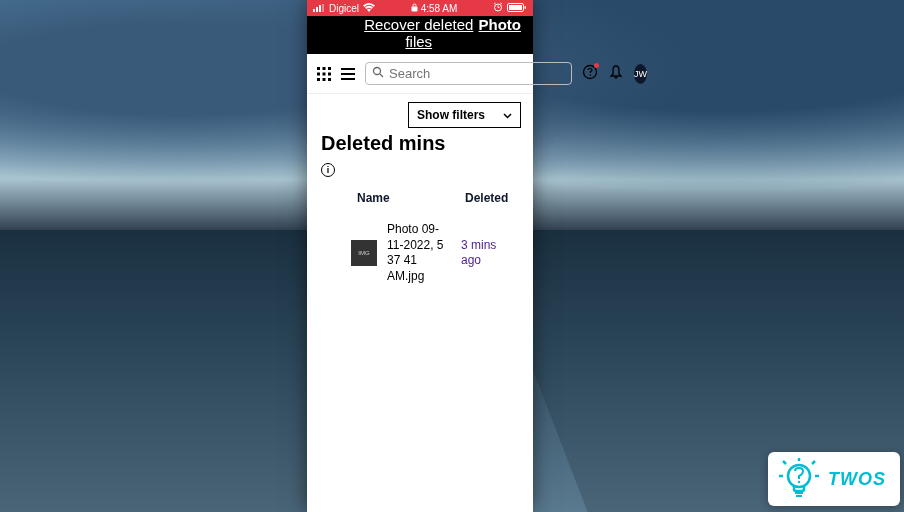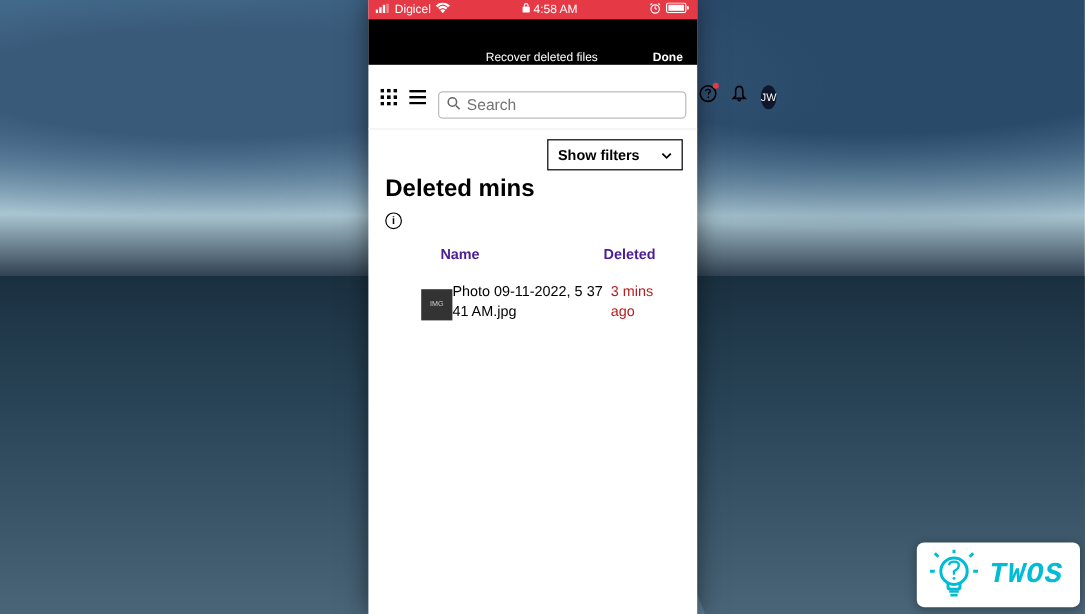--- a/index.html
+++ b/index.html
@@ -26,21 +26,21 @@
   .bg-river {
     position: absolute;
     bottom: 0; left: 35%; right: 35%; height: 55%;
     background: linear-gradient(to bottom, #1a3040 0%, #5a7a90 100%);
     clip-path: polygon(40% 0%, 60% 0%, 100% 100%, 0% 100%);
   }
   .phone {
     position: absolute;
     left: 307px;
     top: 0;
-    width: 274px;
+    width: 226px;
     height: 512px;
     background: #fff;
     box-shadow: 0 0 20px rgba(0,0,0,0.5);
     display: flex;
     flex-direction: column;
   }
   .status-bar {
     background: #e63946;
     color: #fff;
     font-size: 10px;
@@ -50,24 +50,25 @@
     justify-content: space-between;
     padding: 0 6px;
   }
   .status-left, .status-right { display: flex; align-items: center; gap: 4px; }
   .status-center { display: flex; align-items: center; gap: 3px; justify-content: center; flex: 1; }
   .nav-bar {
     background: #000;
     color: #fff;
     height: 38px;
     display: flex;
-    align-items: flex-end;
+    align-items: flex-start;
     justify-content: space-between;
     padding: 0 12px;
-    font-size: 10px;
+    font-size: 15px;
+    text-decoration: underline;
   }
   .nav-title { flex: 1; text-align: center; font-weight: 400; }
   .nav-done { font-weight: 600; }
   .toolbar {
     display: flex;
     align-items: center;
     padding: 8px 10px;
     gap: 10px;
     border-bottom: 1px solid #eee;
   }
@@ -75,21 +76,20 @@
   .search-box {
     flex: 1;
     display: flex;
     align-items: center;
     border: 1px solid #bbb;
     border-radius: 4px;
     padding: 3px 6px;
     gap: 5px;
     font-size: 13px;
     color: #666;
-    margin-top: 14px;
   }
   .search-box input {
     border: none;
     outline: none;
     flex: 1;
     font-size: 13px;
     background: transparent;
   }
   .help-icon, .bell-icon { position: relative; }
   .bell-dot {
@@ -136,66 +136,65 @@
     border: 1.5px solid #000;
     border-radius: 50%;
     display: flex;
     align-items: center;
     justify-content: center;
     font-size: 9px;
     font-weight: bold;
   }
   .table-header {
     display: flex;
-    padding: 8px 20px;
+    padding: 8px 10px;
     font-size: 12px;
     font-weight: 600;
-    color: #4c1d95;
+    color: #0f172a;
     border-bottom: 1px solid transparent;
   }
   .col-name { flex: 1; padding-left: 40px; }
   .col-deleted { width: 58px; text-align: left; }
   .file-row {
     display: flex;
-    align-items: flex-end;
+    align-items: center;
     padding: 8px 14px;
     font-size: 12px;
-    gap: 0;
+    gap: 10px;
   }
   .file-thumb {
     width: 26px; height: 26px;
     background: #333;
     margin-left: 30px;
     display: flex;
     align-items: center;
     justify-content: center;
     color: #ccc;
     font-size: 6px;
   }
   .file-name { flex: 1; color: #000; line-height: 1.3; }
-  .file-deleted { width: 58px; color: #b91c1c; line-height: 1.3; }
+  .file-deleted { width: 58px; color: #4c1d95; line-height: 1.3; }
   .twos-badge {
     position: absolute;
     right: 4px;
     bottom: 6px;
     background: #fff;
     border-radius: 6px;
     padding: 6px 14px 6px 10px;
     display: flex;
     align-items: center;
     gap: 8px;
     box-shadow: 0 2px 8px rgba(0,0,0,0.3);
   }
   .twos-text {
     color: #00bcd4;
     font-weight: 800;
     font-style: italic;
-    font-size: 24px;
+    font-size: 18px;
     letter-spacing: 1px;
-    font-family: Liberation Mono, monospace;
   }
   .bulb-icon {
     width: 42px; height: 42px;
   }
 </style>
 </head>
 <body>
 
 <div class="bg-clouds"></div>
 <div class="bg-water"></div>
@@ -245,21 +244,21 @@
             <rect x="2" y="2" width="13" height="5" fill="#fff"></rect>
             <rect x="17.5" y="3" width="1.5" height="3" rx="0.7" fill="#fff"></rect>
           </svg>
       </span>
     </div>
   </div>
 
   <div class="nav-bar">
     <div style="width:40px"></div>
     <div class="nav-title">Recover deleted files</div>
-    <div class="nav-done">Done</div>
+    <div class="nav-done">Photo</div>
   </div>
 
   <div class="toolbar">
     <span class="grid-icon">
       <svg width="14" height="14" viewBox="0 0 14 14">
           <rect x="0" y="0" width="3" height="3" fill="#000"></rect>
           <rect x="5.5" y="0" width="3" height="3" fill="#000"></rect>
           <rect x="11" y="0" width="3" height="3" fill="#000"></rect>
           <rect x="0" y="5.5" width="3" height="3" fill="#000"></rect>
           <rect x="5.5" y="5.5" width="3" height="3" fill="#000"></rect>

